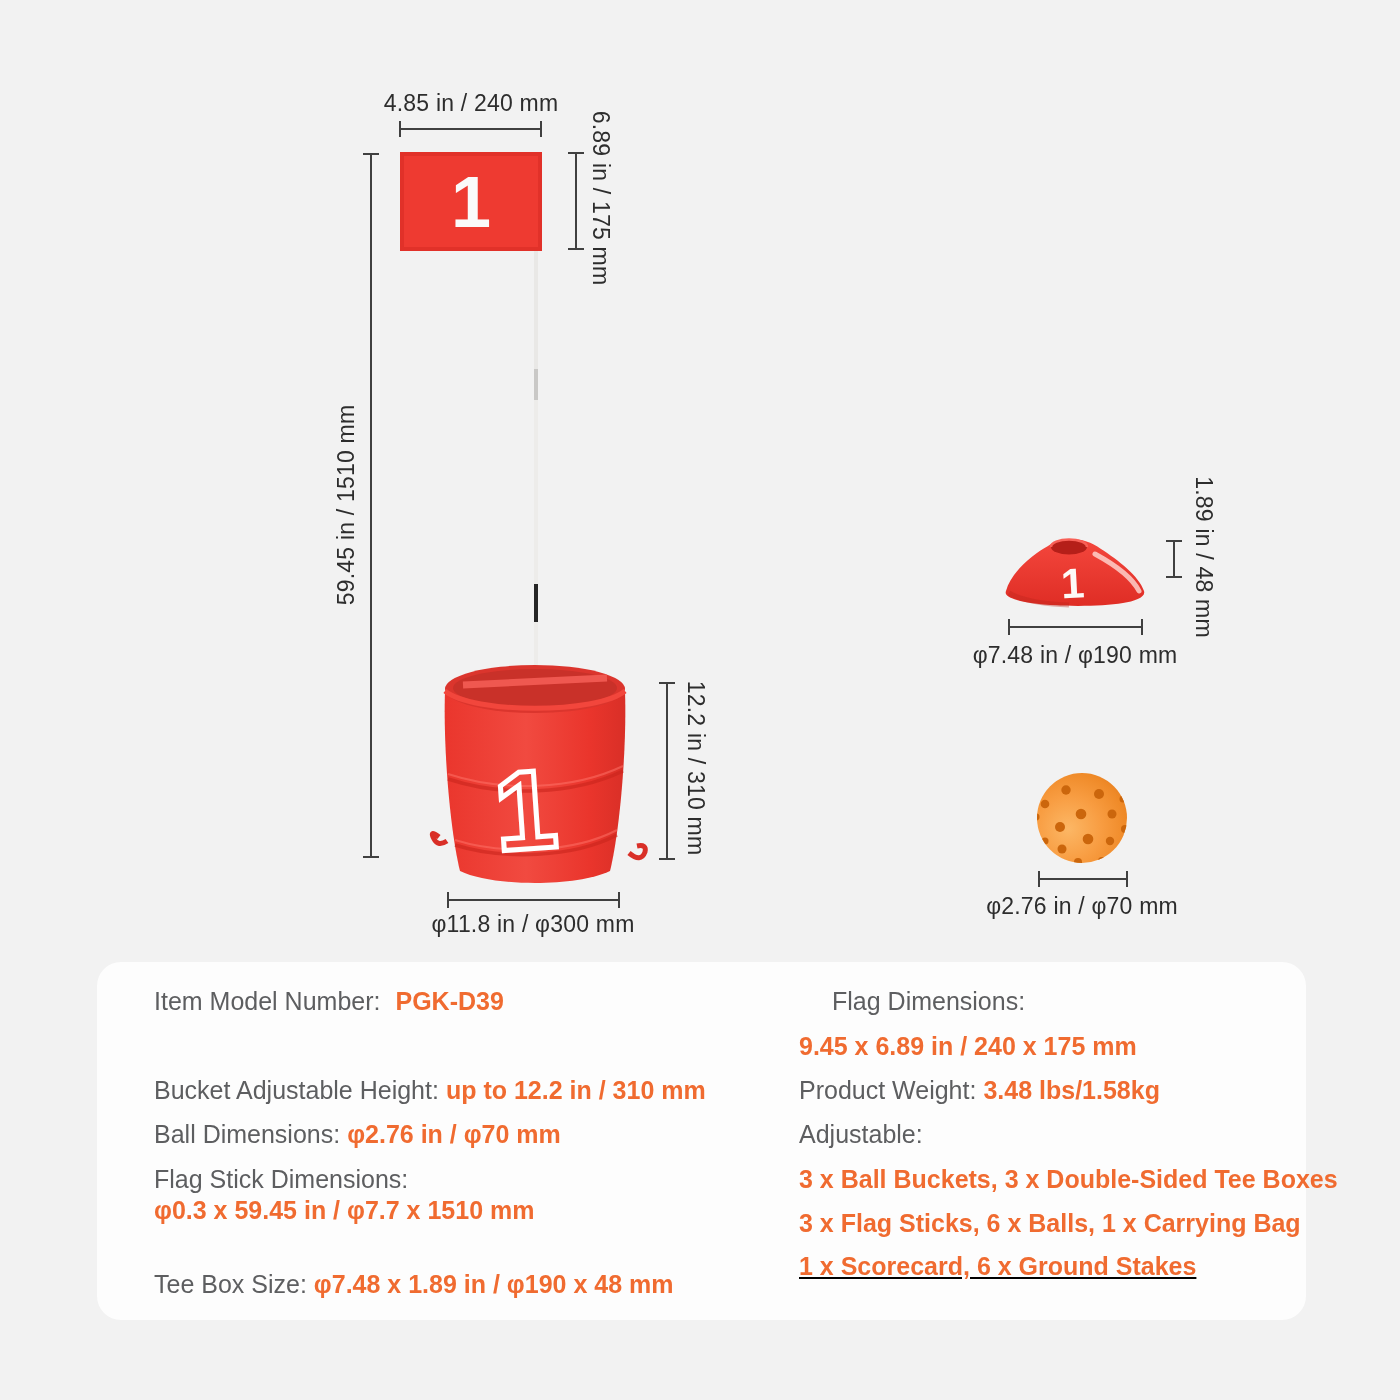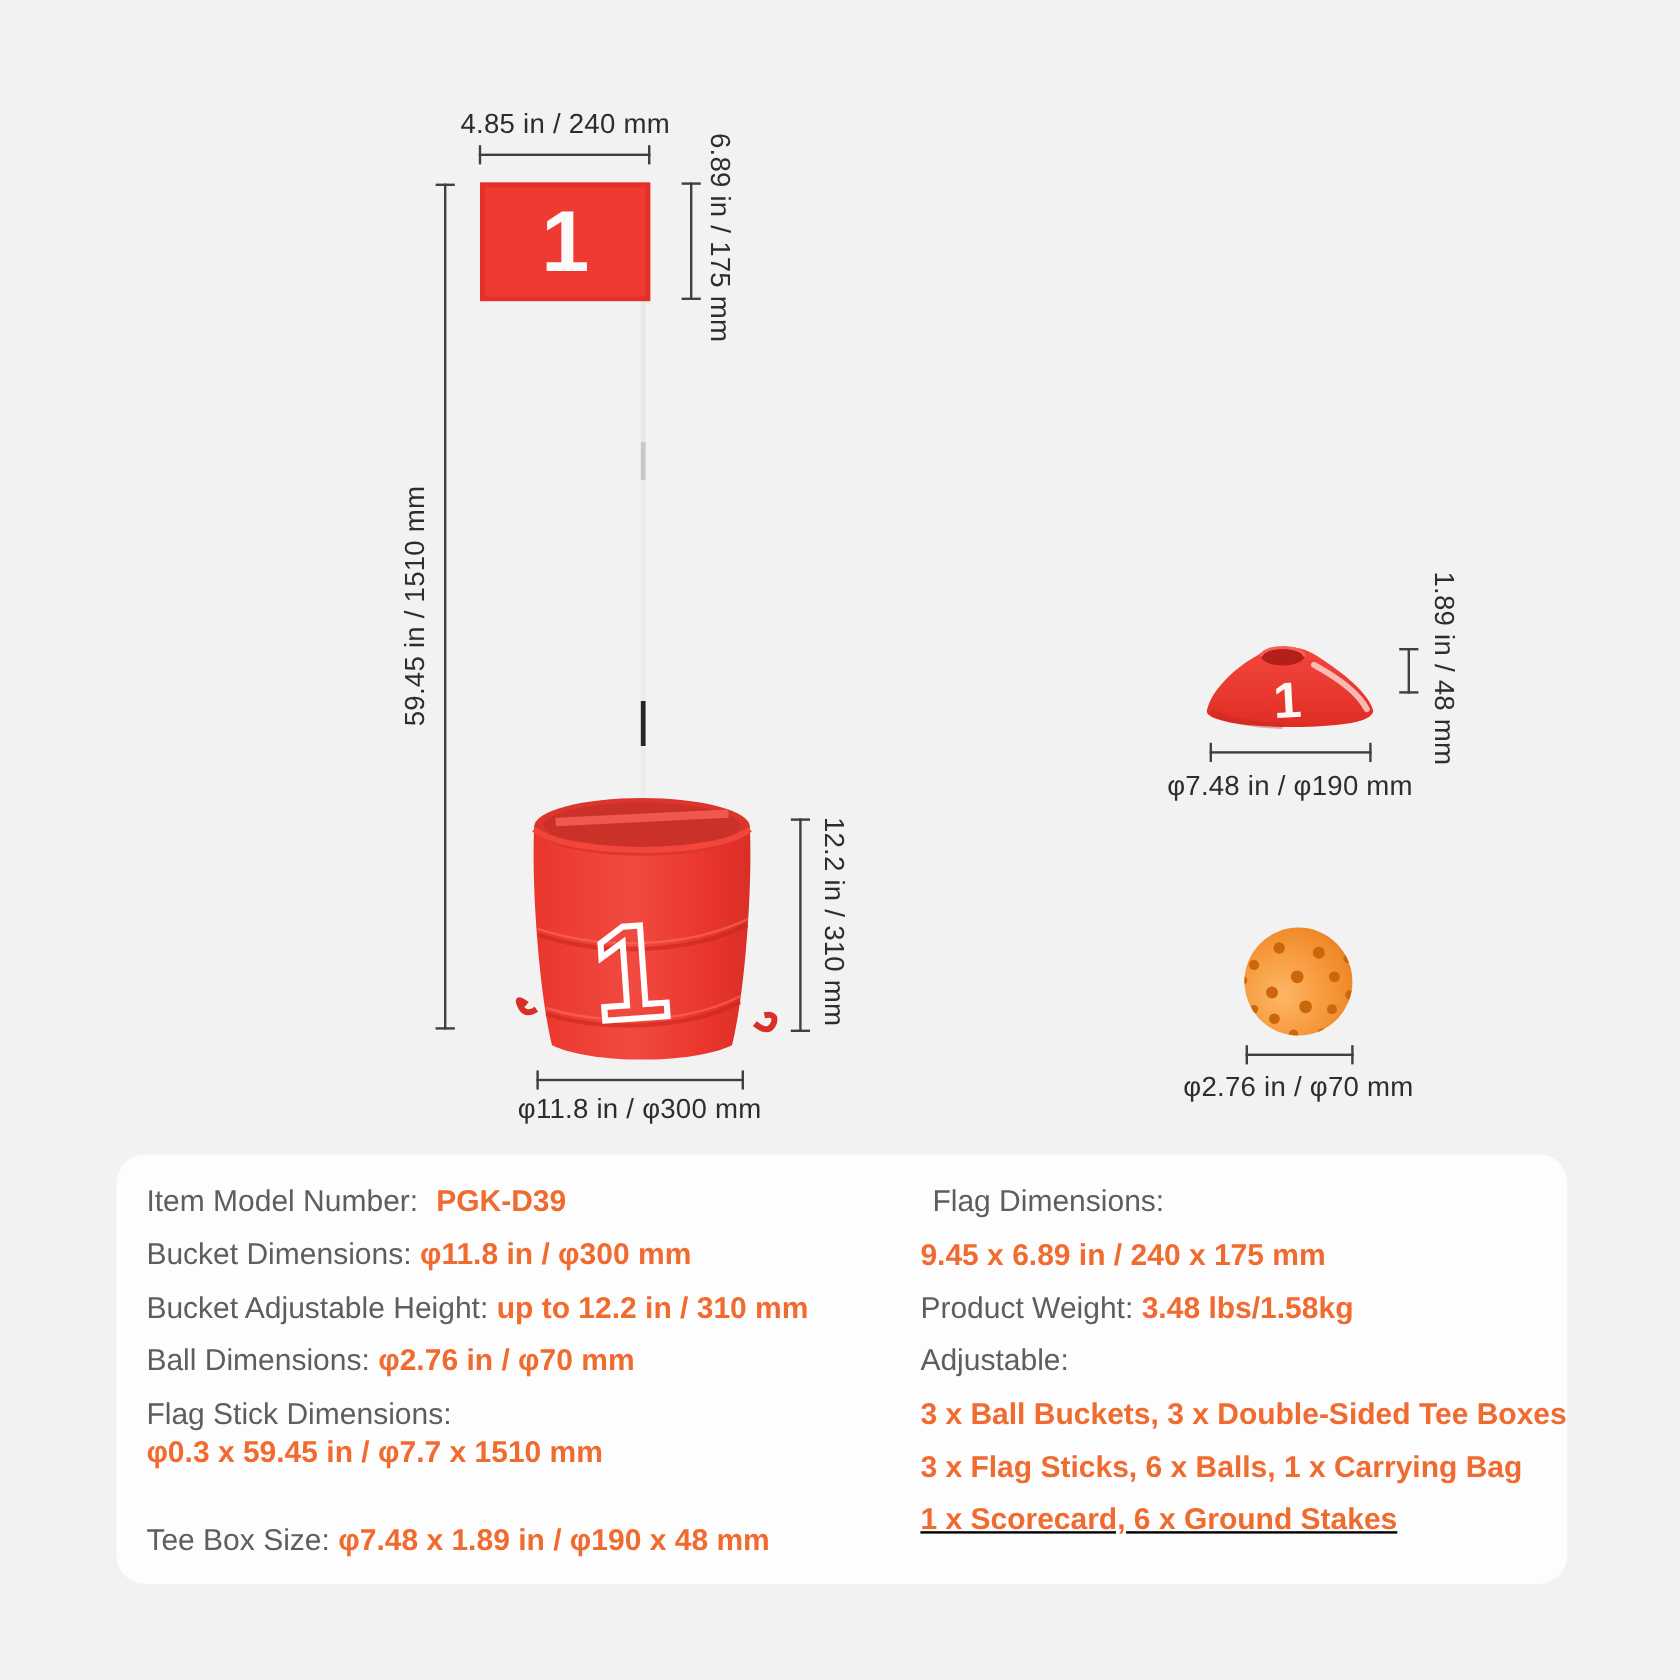--- a/index.html
+++ b/index.html
@@ -41,21 +41,21 @@
   }
   svg{position:absolute;overflow:visible;}
   .bucket-svg{left:429px;top:661px;width:212px;height:232px;}
   .cone-svg{left:1003px;top:534px;width:144px;height:76px;}
   .ball-svg{left:1036px;top:772px;width:92px;height:92px;}
   
   .panel{
     position:absolute;left:97px;top:962px;width:1209px;height:358px;
     background:#fdfdfd;border-radius:24px;
   }
-  .spec-line{position:absolute;font-size:25px;line-height:30px;white-space:nowrap;}
+  .spec-line{position:absolute;font-size:25px;line-height:30px;white-space:nowrap;margin-left:32px;}
   .spec-label{color:#5d5e60;margin-right:7px;}
   .spec-value{color:#f06b30;font-weight:bold;}
   .spec-value.gap{margin-left:8px;}
 </style>
 </head>
 <body>
 
 <div class="canvas">
 
   <div class="pole"></div>
@@ -155,40 +155,37 @@
   </svg>
 
   <div class="dim-h" style="left:1038px;top:878px;width:90px;"></div>
   <div class="dim-label" style="left:1082px;top:906px;">φ2.76 in / φ70 mm</div>
 
   <div class="panel"></div>
 
   <div class="spec-line" style="left:122px;top:986px;">
     <span class="spec-label">Item Model Number:</span><span class="spec-value gap">PGK-D39</span>
   </div>
-  <div class="spec-line" style="left:122px;top:1030px;">
-    <span class="spec-label">Bucket Dimensions:</span><span class="spec-value">φ11.8 in / φ300 mm</span>
-  </div>
   <div class="spec-line" style="left:122px;top:1075px;">
     <span class="spec-label">Bucket Adjustable Height:</span><span class="spec-value">up to 12.2 in / 310 mm</span>
   </div>
   <div class="spec-line" style="left:122px;top:1119px;">
     <span class="spec-label">Ball Dimensions:</span><span class="spec-value">φ2.76 in / φ70 mm</span>
   </div>
   <div class="spec-line" style="left:122px;top:1164px;">
     <span class="spec-label">Flag Stick Dimensions:</span>
   </div>
   <div class="spec-line" style="left:122px;top:1195px;">
     <span class="spec-value">φ0.3 x 59.45 in / φ7.7 x 1510 mm</span>
   </div>
   <div class="spec-line" style="left:122px;top:1269px;">
     <span class="spec-label">Tee Box Size:</span><span class="spec-value">φ7.48 x 1.89 in / φ190 x 48 mm</span>
   </div>
 
-  <div class="spec-line" style="left:777px;top:986px;">
+  <div class="spec-line" style="left:800px;top:986px;">
     <span class="spec-label">Flag Dimensions:</span>
   </div>
   <div class="spec-line" style="left:767px;top:1031px;">
     <span class="spec-value">9.45 x 6.89 in / 240 x 175 mm</span>
   </div>
   <div class="spec-line" style="left:767px;top:1075px;">
     <span class="spec-label">Product Weight:</span><span class="spec-value">3.48 lbs/1.58kg</span>
   </div>
   <div class="spec-line" style="left:767px;top:1119px;">
     <span class="spec-label">Adjustable:</span>

